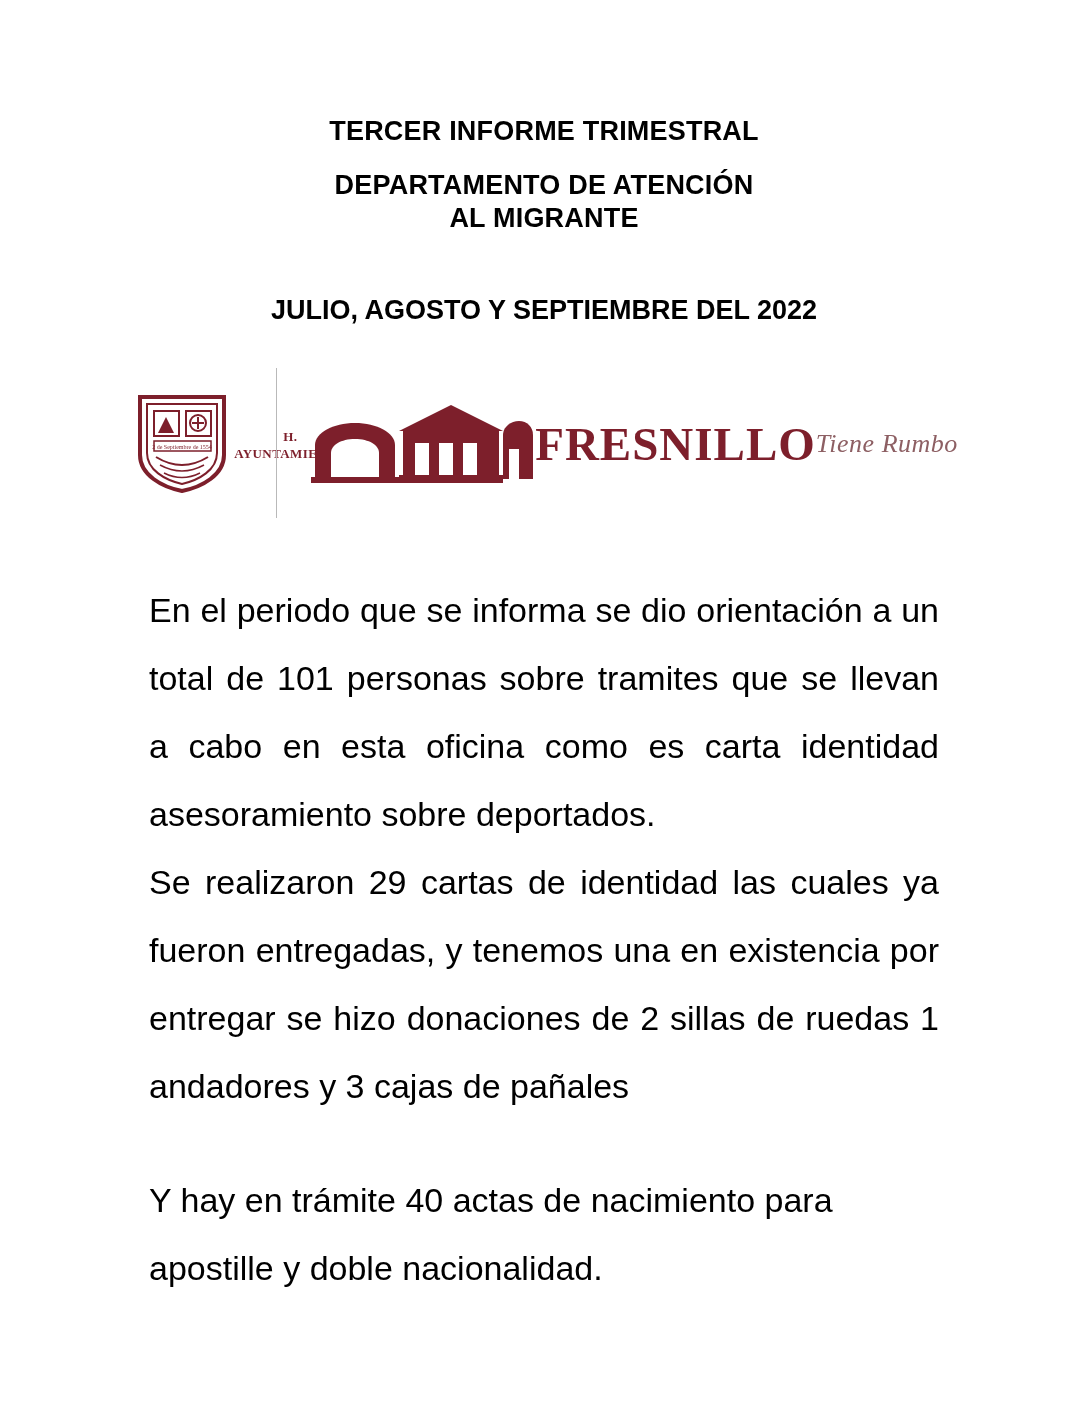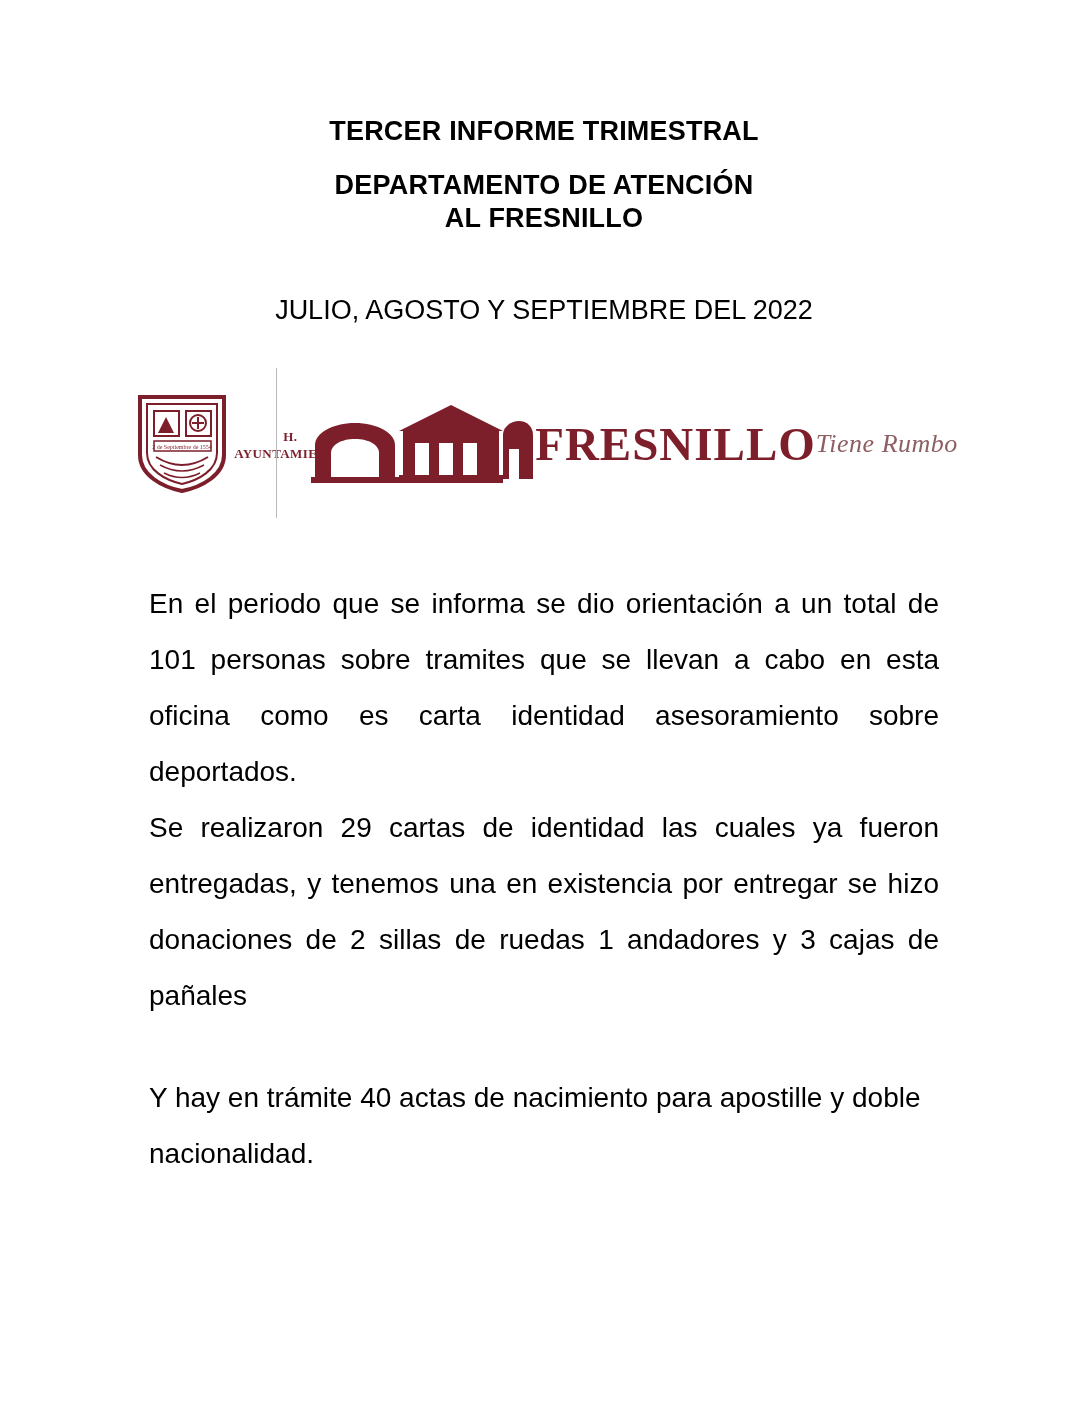--- a/index.html
+++ b/index.html
@@ -34,21 +34,21 @@
     font-weight: bold;
     letter-spacing: 0.2px;
     line-height: 1.0;
   }
   .title-line-1 { margin-bottom: 27px; }
   .title-line-2 { margin-bottom: 6px; }
   .title-line-3 { margin-bottom: 0; }
 
   .subtitle {
     font-size: 27px;
-    font-weight: normal;
+    font-weight: bold;
     text-align: center;
     margin-top: 63px;
   }
 
   
   .logos {
     margin-top: 42px;
     display: flex;
     align-items: center;
     justify-content: center;
@@ -110,40 +110,40 @@
     font-style: italic;
     margin-top: 2px;
     letter-spacing: 0.5px;
   }
 
   
   .body-text {
     margin: 0 auto;
     width: 790px;
     padding-top: 58px;
-    font-size: 28px;
+    font-size: 34px;
     line-height: 2.0;
   }
   .para {
     margin: 0 0 0 0;
     text-align: justify;
     text-justify: inter-word;
   }
   .para-gap { height: 46px; }
   .para-nojust { text-align: left; }
 </style>
 </head>
 <body>
 
 <div class="page">
 
   <div class="title-block">
     <div class="title-line title-line-1">TERCER INFORME TRIMESTRAL</div>
     <div class="title-line title-line-2">DEPARTAMENTO DE ATENCIÓN</div>
-    <div class="title-line title-line-3">AL FRESNILLO</div>
+    <div class="title-line title-line-3">AL MIGRANTE</div>
     <div class="subtitle">JULIO, AGOSTO Y SEPTIEMBRE DEL 2022</div>
   </div>
 
   <div class="logos">
 
     <div class="crest">
       <div class="crest-shield">
         <svg width="104" height="104" viewBox="0 0 104 104" xmlns="http://www.w3.org/2000/svg">
           <path d="M10 6 H94 V64 C94 84 72 96 52 100 C32 96 10 84 10 64 Z" fill="#ffffff" stroke="#7d1f2b" stroke-width="4"></path>
           <path d="M17 13 H87 V62 C87 79 69 89 52 93 C35 89 17 79 17 62 Z" fill="none" stroke="#7d1f2b" stroke-width="2"></path>

